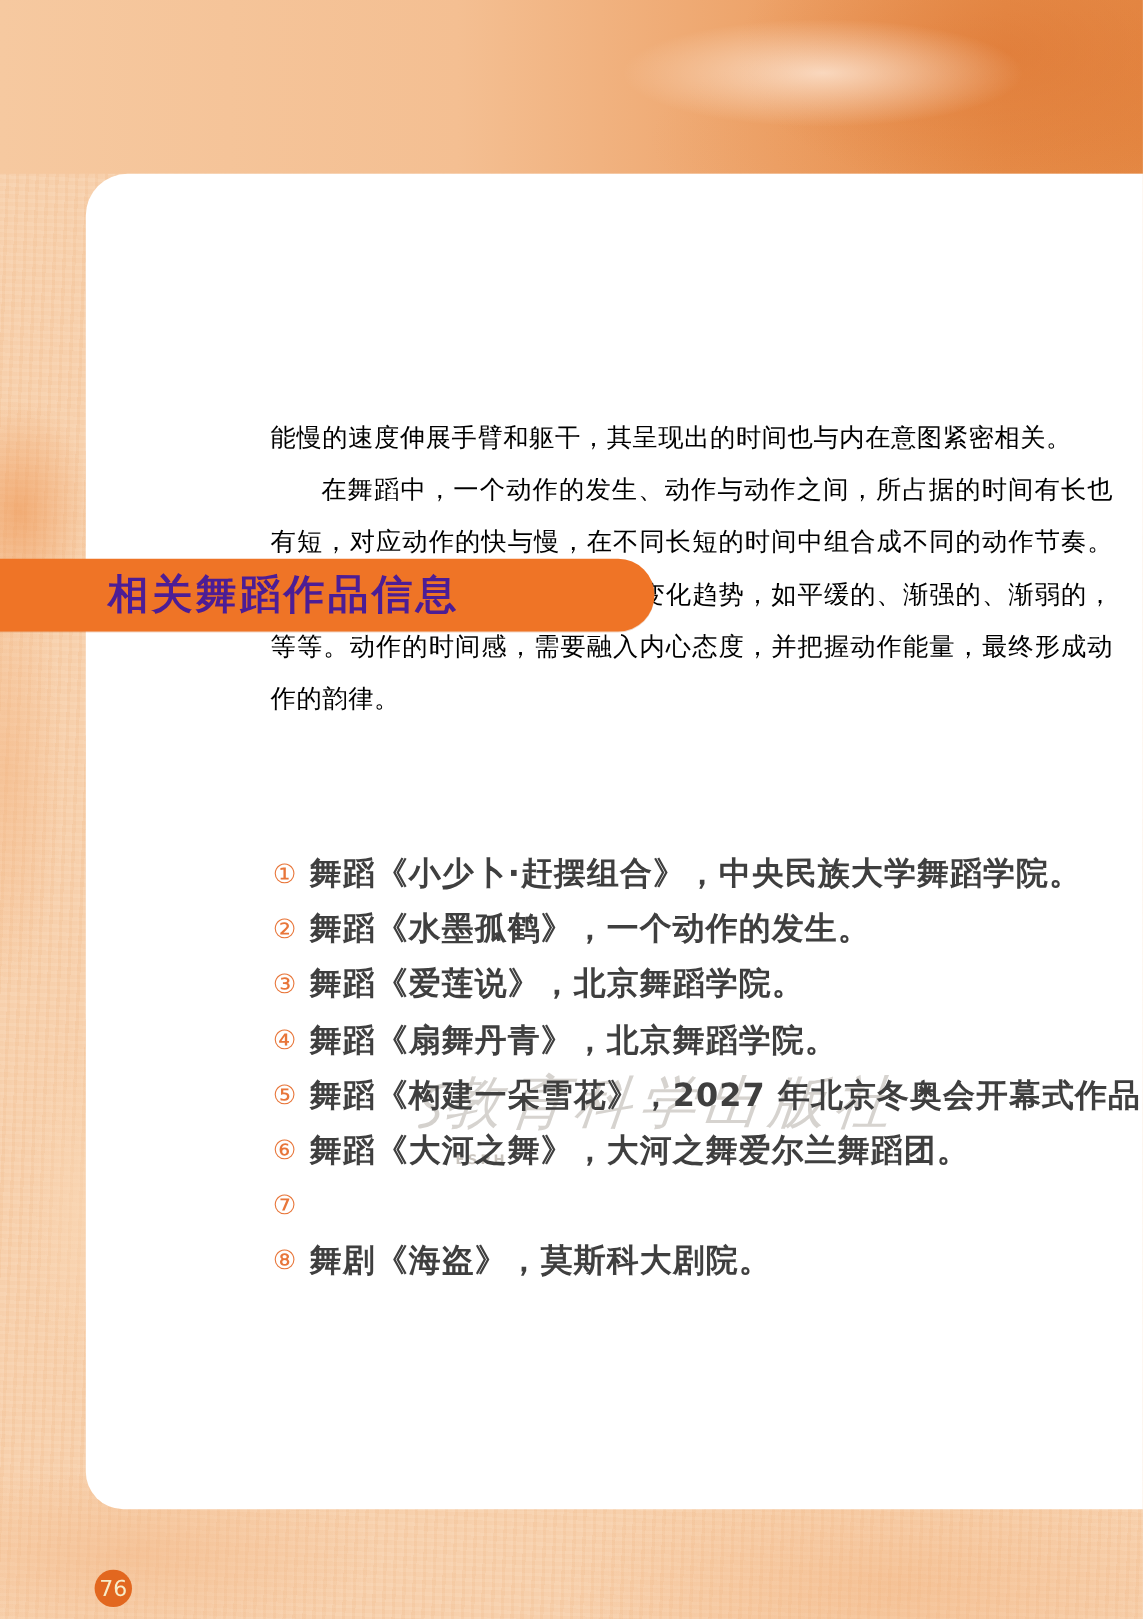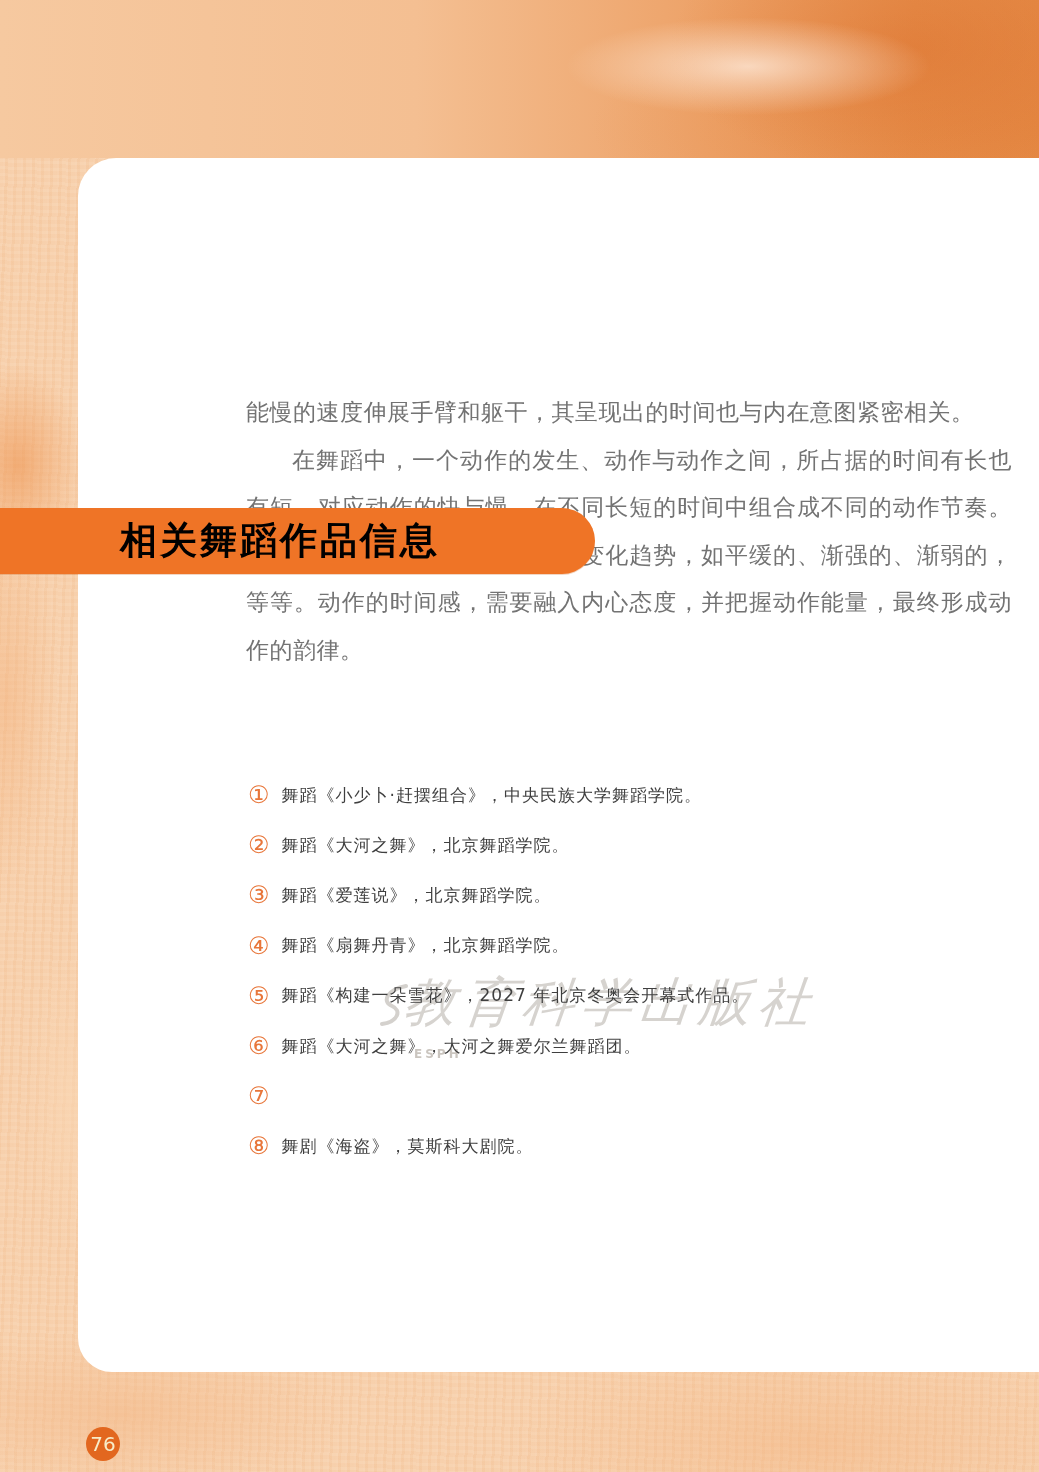--- a/index.html
+++ b/index.html
@@ -25,40 +25,39 @@
       radial-gradient(ellipse 340px 180px at 88% 30%, rgba(219,112,45,.48), transparent 72%),
       radial-gradient(ellipse 600px 160px at 100% 80%, rgba(226,130,60,.40), transparent 75%),
       linear-gradient(90deg, #f6c9a0 0%, #f4bf92 40%, #eda268 68%, #e78f4c 88%, #e58a46 100%);
   }
   .content-card{
     position:absolute;left:78px;top:158px;width:961px;height:1214px;
     background:#ffffff;
     border-radius:38px 0 0 34px;
   }
   .body-text{
-    position:absolute;left:168px;top:231px;width:766px;
-    font-size:23px;line-height:47.5px;color:#737373;
+    position:absolute;left:168px;top:217px;width:766px;
+    font-size:23px;line-height:47.5px;color:#000000;
     text-align:justify;text-justify:inter-ideograph;
     letter-spacing:.5px;
   }
   .body-text p{margin:0;}
   .body-text p.indent{text-indent:2em;}
   .section-banner{
     position:absolute;left:0;top:508px;width:595px;height:66px;
     background:#ef7426;
     border-radius:0 33px 33px 0;
     box-shadow:0 1px 0 rgba(200,90,20,.25);
   }
   .section-banner .title{
     display:block;
-    padding-left:72px;line-height:64px;
+    padding-left:98px;line-height:64px;
     font-family:"DejaVu Serif","Liberation Serif",serif;
-    font-weight:bold;font-size:37px;color:#000000;letter-spacing:3px;
+    font-weight:bold;font-size:37px;color:#4c1d95;letter-spacing:3px;
     white-space:nowrap;
-    margin-left:48px;
   }
   .watermark{
     position:absolute;left:298px;top:806px;width:450px;height:100px;
     pointer-events:none;
   }
   .watermark .wm-text{
     position:absolute;left:28px;top:4px;
     font-family:"DejaVu Serif","Liberation Serif",serif;
     font-style:italic;
     font-size:52px;letter-spacing:7px;
@@ -76,21 +75,21 @@
   .works-list{
     position:absolute;left:170px;top:612px;width:780px;
   }
   .work-item{
     height:50.2px;display:flex;align-items:center;gap:12px;
   }
   .work-item .num{
     font-size:24px;color:#e8763a;flex:0 0 auto;line-height:1;
   }
   .work-item .txt{
-    font-size:17px;color:#3f3f3f;letter-spacing:1px;white-space:nowrap;
+    font-size:29px;color:#3f3f3f;letter-spacing:1px;white-space:nowrap;font-weight:bold;
   }
   .page-badge{
     position:absolute;left:86px;top:1389px;width:34px;height:34px;
     background:#e2671f;border-radius:50%;
     display:flex;align-items:center;justify-content:center;
     font-size:20px;color:#f7ecc9;margin-top:38px;
   }
 </style>
 </head>
 <body>
@@ -114,21 +113,21 @@
       <span class="wm-sub">ESPH</span>
     </div>
 
     <div class="works-list">
       <div class="work-item">
         <span class="num">①</span>
         <span class="txt">舞蹈《小少卜·赶摆组合》，中央民族大学舞蹈学院。</span>
       </div>
       <div class="work-item">
         <span class="num">②</span>
-        <span class="txt">舞蹈《大河之舞》，北京舞蹈学院。</span>
+        <span class="txt">舞蹈《水墨孤鹤》，一个动作的发生。</span>
       </div>
       <div class="work-item">
         <span class="num">③</span>
         <span class="txt">舞蹈《爱莲说》，北京舞蹈学院。</span>
       </div>
       <div class="work-item">
         <span class="num">④</span>
         <span class="txt">舞蹈《扇舞丹青》，北京舞蹈学院。</span>
       </div>
       <div class="work-item">

